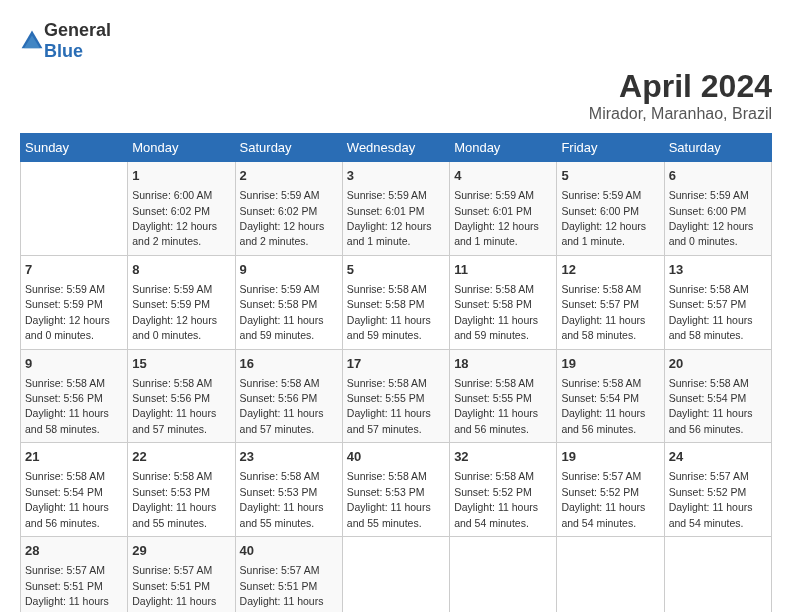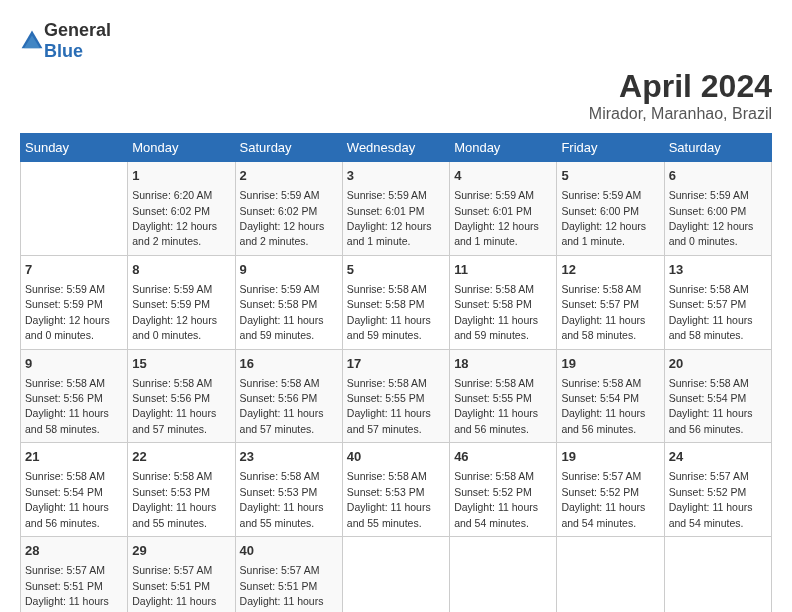--- a/index.html
+++ b/index.html
@@ -123,21 +123,21 @@
         <th>Wednesday</th>
         <th>Monday</th>
         <th>Friday</th>
         <th>Saturday</th>
       </tr>
   </thead>
   <tbody id="calendar-body">
   <tr>
         <td class="empty"></td>
         <td><span class="day-num">1</span>
-        <span class="day-info">Sunrise: 6:20 AM</span><br>
+        <span class="day-info">Sunrise: 6:00 AM</span><br>
         <span class="day-info">Sunset: 6:02 PM</span><br>
         <span class="day-info">Daylight: 12 hours and 2 minutes.</span></td>
         <td><span class="day-num">2</span>
         <span class="day-info">Sunrise: 5:59 AM</span><br>
         <span class="day-info">Sunset: 6:02 PM</span><br>
         <span class="day-info">Daylight: 12 hours and 2 minutes.</span></td>
         <td><span class="day-num">3</span>
         <span class="day-info">Sunrise: 5:59 AM</span><br>
         <span class="day-info">Sunset: 6:01 PM</span><br>
         <span class="day-info">Daylight: 12 hours and 1 minute.</span></td>
@@ -224,21 +224,21 @@
         <span class="day-info">Sunset: 5:53 PM</span><br>
         <span class="day-info">Daylight: 11 hours and 55 minutes.</span></td>
         <td><span class="day-num">23</span>
         <span class="day-info">Sunrise: 5:58 AM</span><br>
         <span class="day-info">Sunset: 5:53 PM</span><br>
         <span class="day-info">Daylight: 11 hours and 55 minutes.</span></td>
         <td><span class="day-num">40</span>
         <span class="day-info">Sunrise: 5:58 AM</span><br>
         <span class="day-info">Sunset: 5:53 PM</span><br>
         <span class="day-info">Daylight: 11 hours and 55 minutes.</span></td>
-        <td><span class="day-num">46</span>
+        <td><span class="day-num">32</span>
         <span class="day-info">Sunrise: 5:58 AM</span><br>
         <span class="day-info">Sunset: 5:52 PM</span><br>
         <span class="day-info">Daylight: 11 hours and 54 minutes.</span></td>
         <td><span class="day-num">19</span>
         <span class="day-info">Sunrise: 5:57 AM</span><br>
         <span class="day-info">Sunset: 5:52 PM</span><br>
         <span class="day-info">Daylight: 11 hours and 54 minutes.</span></td>
         <td><span class="day-num">24</span>
         <span class="day-info">Sunrise: 5:57 AM</span><br>
         <span class="day-info">Sunset: 5:52 PM</span><br>

